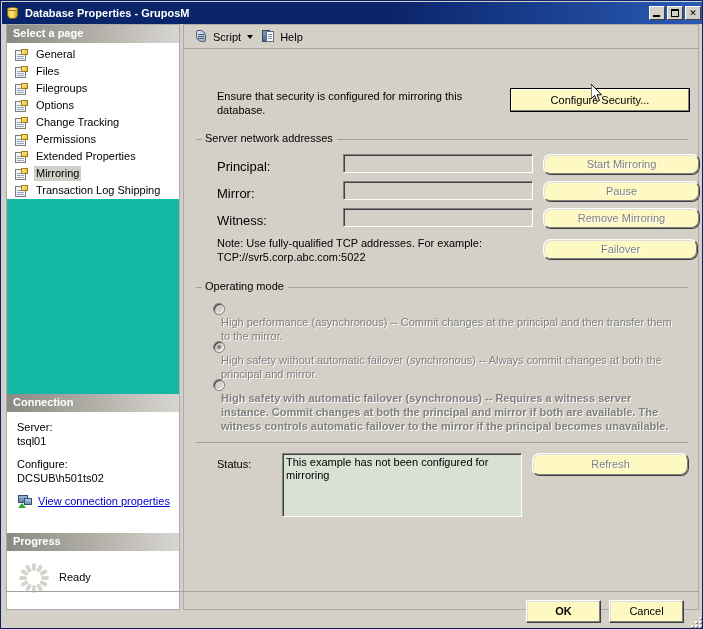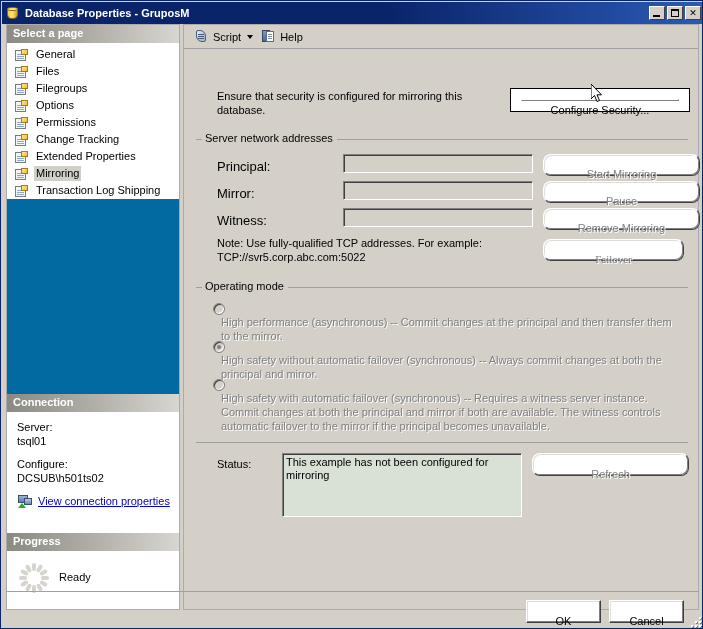--- a/index.html
+++ b/index.html
@@ -112,21 +112,21 @@
     height: 605px;
     background: #d4d0c8;
   }
 
   
   #leftpane {
     position: absolute;
     left: 4px; top: 0px;
     width: 174px;
     height: 586px;
-    background: #0369a1;
+    background: #14b8a6;
     border: 1px solid #ababab;
     box-sizing: border-box;
   }
   .pane-header {
     height: 18px;
     background: linear-gradient(to right, #8a8a82 0%, #b4b2ab 55%, #d8d6d0 100%);
     color: #ffffff;
     font-weight: bold;
     font-size: 11px;
     padding: 2px 0 0 6px;
@@ -375,33 +375,33 @@
   .intro-text {
     position: absolute;
     left: 33px; top: 39px;
     width: 290px;
     font-size: 11px;
     line-height: 14px;
   }
 
   
   .btn {
-    background: #ffffff;
+    background: #fef9c3;
     border-top: 1px solid #ffffff;
     border-left: 1px solid #ffffff;
     border-right: 1px solid #404040;
     border-bottom: 1px solid #404040;
     box-shadow: inset -1px -1px 0 #808080, inset 1px 1px 0 #dfdfda;
     font-family: "Liberation Sans", sans-serif;
     font-size: 11px;
     color: #000;
     text-align: center;
     box-sizing: border-box;
     cursor: default;
-    padding: 10px;
+    padding: 0;
   }
   .btn.disabled {
     color: #808080;
     text-shadow: 1px 1px 0 #ffffff;
     border-radius: 8px;
   }
   .btn.default-focus {
     border: 1px solid #000000;
     box-shadow: none;
     outline: none;
@@ -647,31 +647,31 @@
           <span class="lbl">Options</span>
         </div>
         <div class="page-item">
           <span class="pg-icon">
               <span class="sheet"></span>
               <span class="line l1"></span>
               <span class="line l2"></span>
               <span class="line l3"></span>
               <span class="corner"></span>
             </span>
-          <span class="lbl">Permissions</span>
+          <span class="lbl">Change Tracking</span>
         </div>
         <div class="page-item">
           <span class="pg-icon">
               <span class="sheet"></span>
               <span class="line l1"></span>
               <span class="line l2"></span>
               <span class="line l3"></span>
               <span class="corner"></span>
             </span>
-          <span class="lbl">Change Tracking</span>
+          <span class="lbl">Permissions</span>
         </div>
         <div class="page-item">
           <span class="pg-icon">
               <span class="sheet"></span>
               <span class="line l1"></span>
               <span class="line l2"></span>
               <span class="line l3"></span>
               <span class="corner"></span>
             </span>
           <span class="lbl">Extended Properties</span>
@@ -787,55 +787,55 @@
 
           <div class="field-label" style="left:21px; top:81px;">Witness:</div>
           <div class="textfield" style="left:147px; top:76px; width:190px; height:19px;"></div>
 
           <div class="note-text" style="left:21px; top:104px; width:300px; white-space:pre-line;">Note: Use fully-qualified TCP addresses. For example:
 TCP://svr5.corp.abc.com:5022</div>
 
           <div class="btn disabled" style="position:absolute; left:347px; top:22px; width:157px; height:21px; line-height:19px;">Start Mirroring</div>
           <div class="btn disabled" style="position:absolute; left:347px; top:49px; width:157px; height:21px; line-height:19px;">Pause</div>
           <div class="btn disabled" style="position:absolute; left:347px; top:76px; width:157px; height:21px; line-height:19px;">Remove Mirroring</div>
-          <div class="btn disabled" style="position:absolute; left:347px; top:107px; width:141px; height:21px; line-height:19px;font-family:Liberation Serif, serif;">Failover</div>
+          <div class="btn disabled" style="position:absolute; left:347px; top:107px; width:155px; height:21px; line-height:19px;">Failover</div>
         </div>
 
         <div class="groupbox" id="gb-opmode">
           <div class="gb-line"></div>
           <div class="gb-title">Operating mode</div>
 
           <div class="radio-row" style="left:17px; top:22px; width:462px;">
             <span class="radio"></span>
             <span class="radio-label">High performance (asynchronous) -- Commit changes at the principal and then transfer them to the mirror.</span>
           </div>
 
           <div class="radio-row" style="left:17px; top:60px; width:462px;">
             <span class="radio checked"></span>
             <span class="radio-label">High safety without automatic failover (synchronous) -- Always commit changes at both the principal and mirror.</span>
           </div>
 
-          <div class="radio-row" style="left:17px; top:98px; width:462px;">
+          <div class="radio-row" style="left:17px; top:98px; width:462px;font-weight:bold;">
             <span class="radio"></span>
             <span class="radio-label">High safety with automatic failover (synchronous) -- Requires a witness server instance. Commit changes at both the principal and mirror if both are available. The witness controls automatic failover to the mirror if the principal becomes unavailable.</span>
           </div>
         </div>
 
         <div id="status-sep"></div>
 
         <div id="status-label">Status:</div>
         <div id="status-box">This example has not been configured for mirroring</div>
         <div id="refresh-btn" class="btn disabled" style="line-height:21px;">Refresh</div>
 
       </div>
     </div>
 
     <div id="bottombar">
       <div id="bottom-sep"></div>
-      <div id="ok-btn" class="btn" style="line-height:21px;">OK</div>
+      <div id="ok-btn" class="btn" style="line-height:21px;font-weight:bold;">OK</div>
       <div id="cancel-btn" class="btn" style="line-height:21px;">Cancel</div>
       <div id="resize-grip">
         <span style="right:0px; bottom:0px; width:2px; height:2px;"></span>
         <span style="right:4px; bottom:0px; width:2px; height:2px;"></span>
         <span style="right:8px; bottom:0px; width:2px; height:2px;"></span>
         <span style="right:0px; bottom:4px; width:2px; height:2px;"></span>
         <span style="right:4px; bottom:4px; width:2px; height:2px;"></span>
         <span style="right:0px; bottom:8px; width:2px; height:2px;"></span>
       </div>
     </div>

